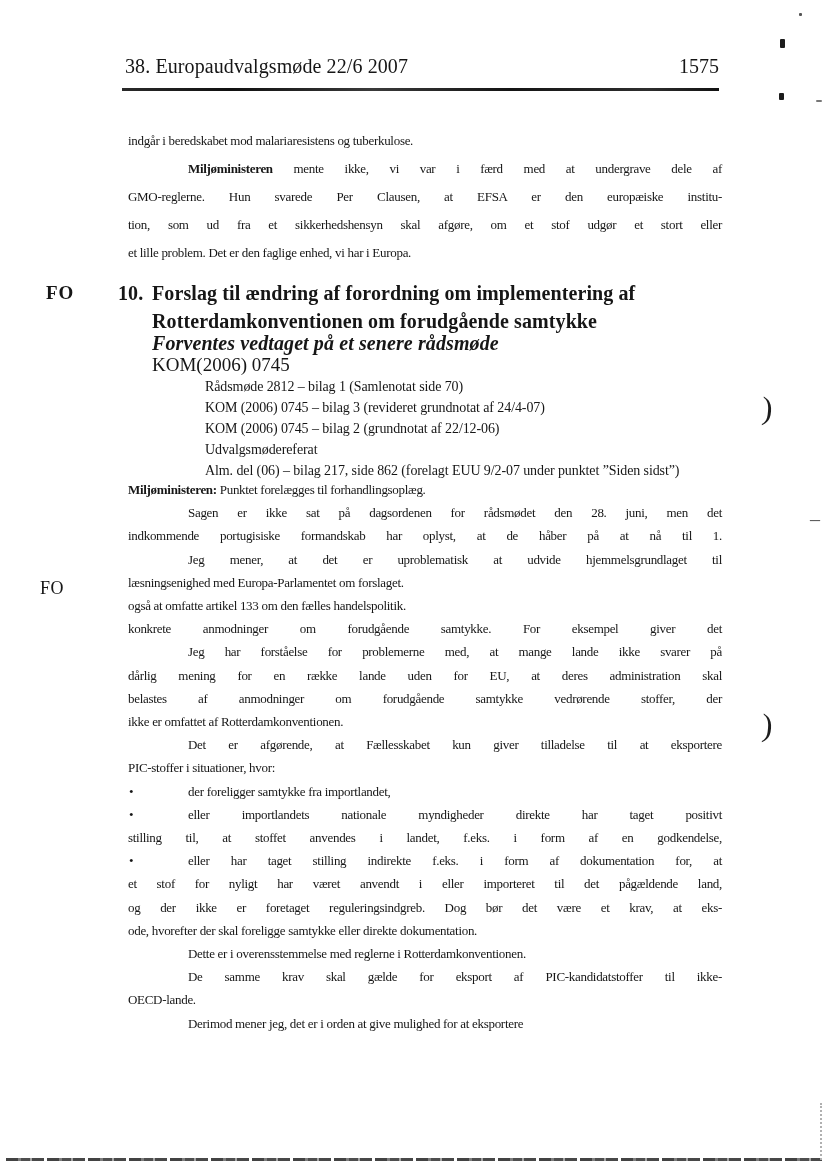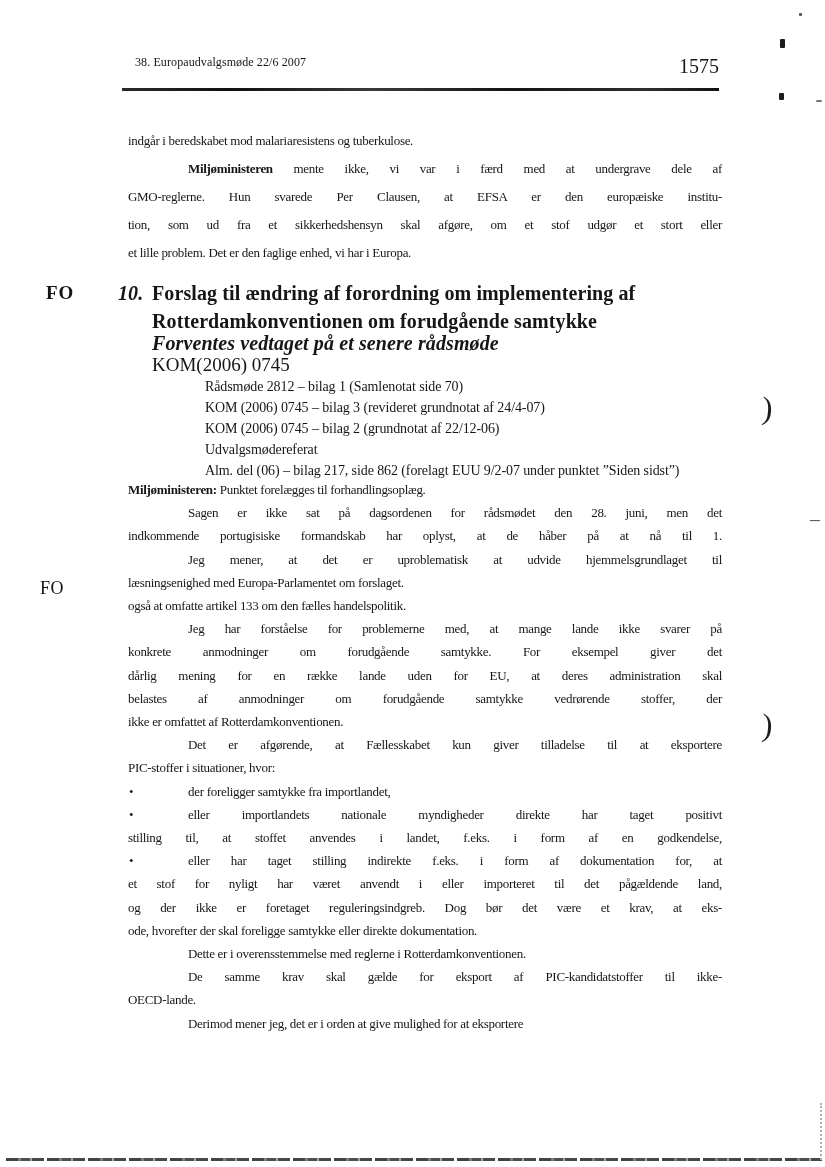--- a/index.html
+++ b/index.html
@@ -1,39 +1,39 @@
 <!DOCTYPE html>
 <html><head>
 <meta charset="utf-8">
 <style>
   html,body{margin:0;padding:0;background:#e8e8e8;}
   .page{
     position:relative;width:825px;height:1167px;background:#ffffff;
     font-family:"Liberation Serif","DejaVu Serif",serif;color:#161616;
     overflow:hidden;margin:0 auto;
   }
-  .hdr-title{position:absolute;left:135px;top:55px;font-size:12px;letter-spacing:.1px;}
+  .hdr-title{position:absolute;left:125px;top:55px;font-size:20px;letter-spacing:.1px;}
   .hdr-num{position:absolute;left:676px;top:55px;width:43px;text-align:right;font-size:20px;}
   .hdr-rule{position:absolute;left:122px;top:88px;width:597px;height:3px;
     background:linear-gradient(90deg,#2a2a2a,#101010 18%,#3a3a3a 42%,#141414 65%,#2e2e2e 88%,#111);}
   .fo{position:absolute;}
   .fo1{left:46px;top:282px;font-weight:bold;font-size:19px;letter-spacing:1px;}
   .fo2{left:40px;top:578px;font-size:18px;letter-spacing:.5px;}
   .block{position:absolute;left:128px;width:594px;font-size:13px;letter-spacing:-.3px;}
   .intro{top:127px;line-height:28px;}
   .speech{top:478px;line-height:23.2px;}
   .line{position:relative;}
   .line.indent{padding-left:60px;}
   .line.bullet{padding-left:60px;}
   .line.bullet .dot{position:absolute;left:1px;top:0;letter-spacing:0;}
   .line.j{text-align:justify;text-align-last:justify;}
   .agenda{position:absolute;left:118px;top:280px;width:622px;font-weight:bold;
     font-size:20px;line-height:27.5px;letter-spacing:.1px;}
   .agenda-row{display:flex;}
-  .agenda-num{width:34px;flex:none;font-style:italic;}
+  .agenda-num{width:34px;flex:none;}
   .agenda-sub{position:absolute;left:152px;top:332px;font-weight:bold;font-style:italic;
     font-size:20px;letter-spacing:.1px;}
   .agenda-kom{position:absolute;left:152px;top:354px;font-size:19px;}
   .refs{position:absolute;left:205px;top:376px;font-size:14px;line-height:21px;letter-spacing:-.1px;}
   .mark{position:absolute;font-size:32px;color:#1d1d1d;font-weight:400;}
   .paren1{left:762px;top:390px;transform:rotate(4deg);}
   .paren2{left:762px;top:707px;transform:rotate(4deg);}
   .edge-dash{position:absolute;left:810px;top:508px;color:#555;font-size:20px;}
   .speck{position:absolute;background:#1c1c1c;border-radius:1px;}
   .speck.s1{left:780px;top:39px;width:5px;height:9px;}
@@ -83,22 +83,22 @@
       <div>Alm. del (06) – bilag 217, side 862 (forelagt EUU 9/2-07 under punktet ”Siden sidst”)</div>
     </div>
 
   <div class="block speech" id="speech-block">
       <div class="line"><b>Miljøministeren:</b> Punktet forelægges til forhandlingsoplæg.</div>
       <div class="line indent j">Sagen er ikke sat på dagsordenen for rådsmødet den 28. juni, men det</div>
       <div class="line j">indkommende portugisiske formandskab har oplyst, at de håber på at nå til 1.</div>
       <div class="line indent j">Jeg mener, at det er uproblematisk at udvide hjemmelsgrundlaget til</div>
       <div class="line">læsningsenighed med Europa-Parlamentet om forslaget.</div>
       <div class="line">også at omfatte artikel 133 om den fælles handelspolitik.</div>
+      <div class="line j">konkrete anmodninger om forudgående samtykke. For eksempel giver det</div>
       <div class="line indent j">Jeg har forståelse for problemerne med, at mange lande ikke svarer på</div>
-      <div class="line j">konkrete anmodninger om forudgående samtykke. For eksempel giver det</div>
       <div class="line j">dårlig mening for en række lande uden for EU, at deres administration skal</div>
       <div class="line j">belastes af anmodninger om forudgående samtykke vedrørende stoffer, der</div>
       <div class="line">ikke er omfattet af Rotterdamkonventionen.</div>
       <div class="line indent j">Det er afgørende, at Fællesskabet kun giver tilladelse til at eksportere</div>
       <div class="line">PIC-stoffer i situationer, hvor:</div>
       <div class="line bullet"><span class="dot">•</span>der foreligger samtykke fra importlandet,</div>
       <div class="line bullet j"><span class="dot">•</span>eller importlandets nationale myndigheder direkte har taget positivt</div>
       <div class="line j">stilling til, at stoffet anvendes i landet, f.eks. i form af en godkendelse,</div>
       <div class="line bullet j"><span class="dot">•</span>eller har taget stilling indirekte f.eks. i form af dokumentation for, at</div>
       <div class="line j">et stof for nyligt har været anvendt i eller importeret til det pågældende land,</div>

